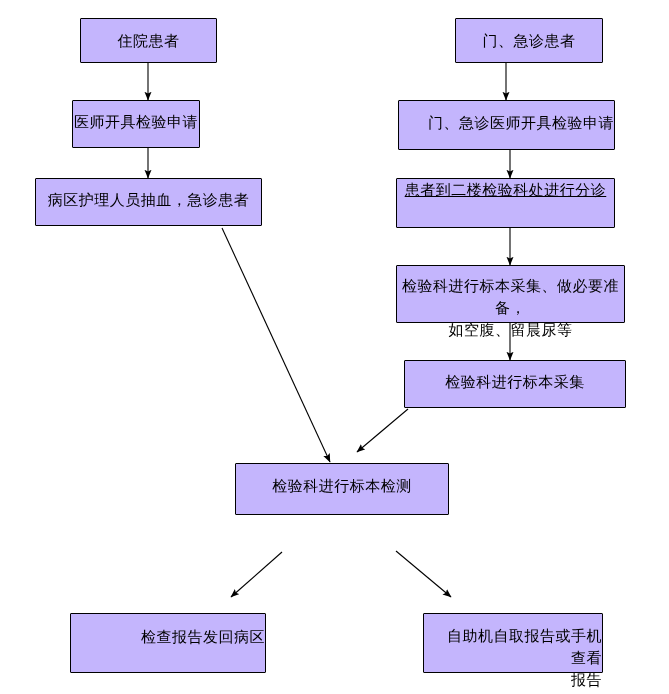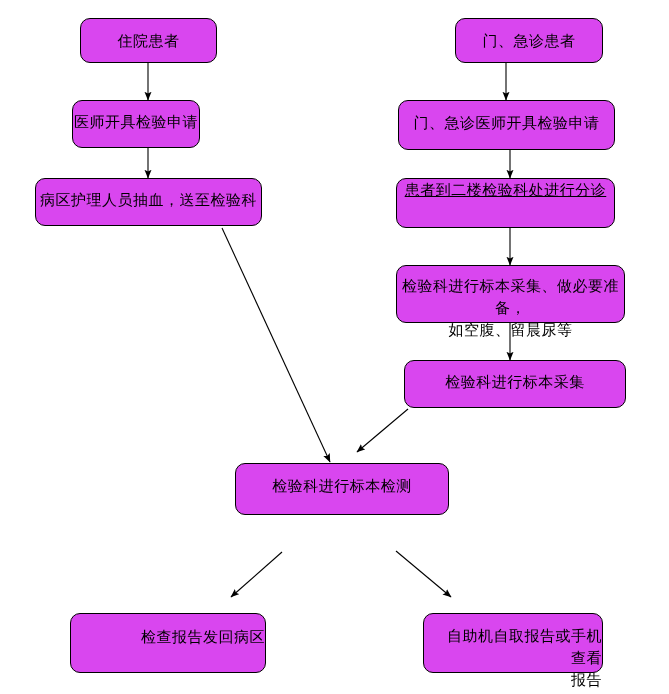--- a/index.html
+++ b/index.html
@@ -10,23 +10,23 @@
   #canvas{
     position:relative;
     width:669px;
     height:694px;
     background:#ffffff;
     overflow:hidden;
   }
   .node{
     position:absolute;
     box-sizing:border-box;
-    background:#d946ef;
+    background:#c4b5fd;
     border:1px solid #000000;
-    border-radius:10px;
+    border-radius:1px;
     color:#000000;
     font-size:15px;
     line-height:22px;
     letter-spacing:0.5px;
     white-space:pre-line;
   }
   .node .label{
     display:block;
     position:absolute;
     left:0;
@@ -65,23 +65,23 @@
         <line x1="510" y1="323" x2="510" y2="360" marker-end="url(#arrowhead)"></line>
         <line x1="408" y1="409" x2="357" y2="452" marker-end="url(#arrowhead)"></line>
         <line x1="282" y1="552" x2="231" y2="597" marker-end="url(#arrowhead)"></line>
         <line x1="396" y1="551" x2="451" y2="597" marker-end="url(#arrowhead)"></line>
       </g>
   </svg>
 
   <div id="node-layer">
       <div class="node center" style="left: 80px; top: 18px; width: 137px; height: 45px;"><span class="label" style="top: 11px;">住院患者</span></div>
       <div class="node center" style="left: 72px; top: 100px; width: 128px; height: 48px;"><span class="label" style="top: 10px;">医师开具检验申请</span></div>
-      <div class="node center" style="left: 35px; top: 178px; width: 227px; height: 48px;"><span class="label" style="top: 10px;">病区护理人员抽血，送至检验科</span></div>
+      <div class="node center" style="left: 35px; top: 178px; width: 227px; height: 48px;"><span class="label" style="top: 10px;">病区护理人员抽血，急诊患者</span></div>
       <div class="node center" style="left: 455px; top: 18px; width: 148px; height: 45px;"><span class="label" style="top: 11px;">门、急诊患者</span></div>
-      <div class="node center" style="left: 398px; top: 100px; width: 217px; height: 50px;"><span class="label" style="top: 11px;">门、急诊医师开具检验申请</span></div>
+      <div class="node center" style="left: 398px; top: 100px; width: 217px; height: 50px;"><span class="label" style="top: 11px; text-align: right;">门、急诊医师开具检验申请</span></div>
       <div class="node center" style="left: 396px; top: 178px; width: 219px; height: 50px;"><span class="label" style="top: 0; text-decoration: underline;">患者到二楼检验科处进行分诊</span></div>
       <div class="node center" style="left: 396px; top: 265px; width: 229px; height: 58px;"><span class="label" style="top: 9px;">检验科进行标本采集、做必要准备，
 如空腹、留晨尿等</span></div>
       <div class="node center" style="left: 404px; top: 360px; width: 222px; height: 48px;"><span class="label" style="top: 10px;">检验科进行标本采集</span></div>
       <div class="node center" style="left: 235px; top: 463px; width: 214px; height: 52px;"><span class="label" style="top: 11px;">检验科进行标本检测</span></div>
       <div class="node leftalign" style="left: 70px; top: 613px; width: 196px; height: 60px;"><span class="label" style="top: 12px;">检查报告发回病区</span></div>
       <div class="node leftalign" style="left: 423px; top: 613px; width: 180px; height: 60px;"><span class="label" style="top: 11px;">自助机自取报告或手机查看
 报告</span></div>
     </div>
 

